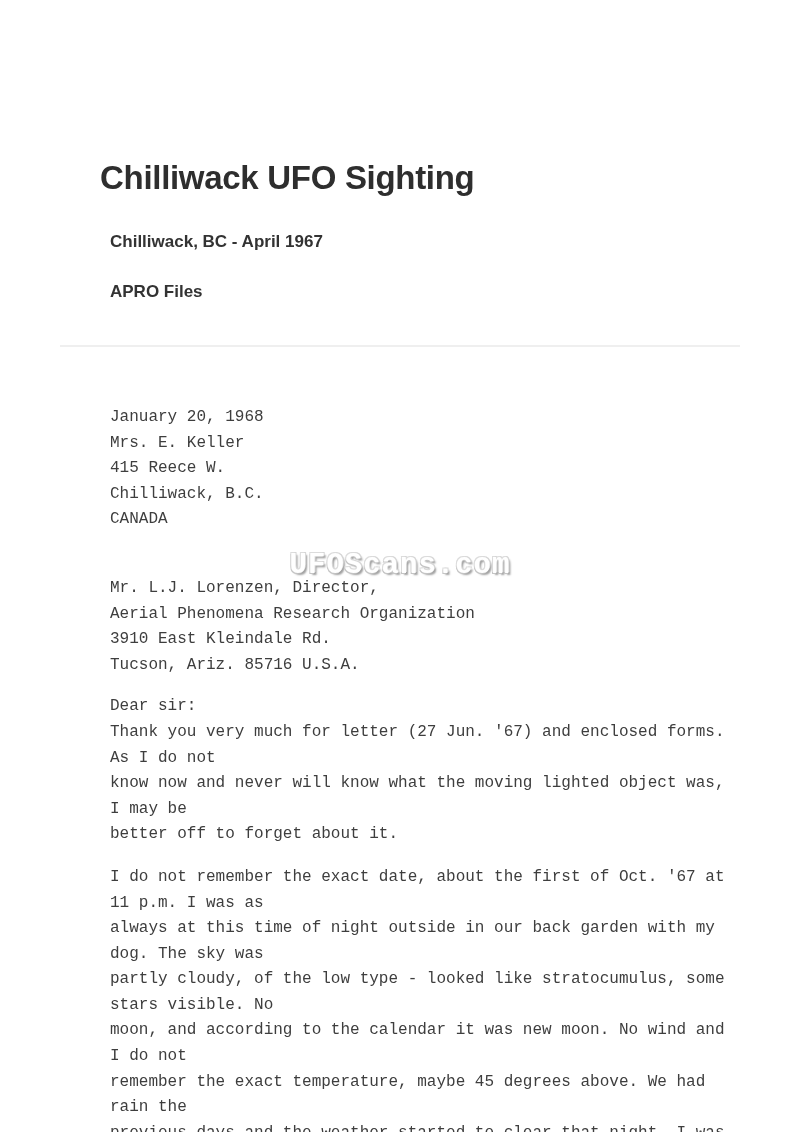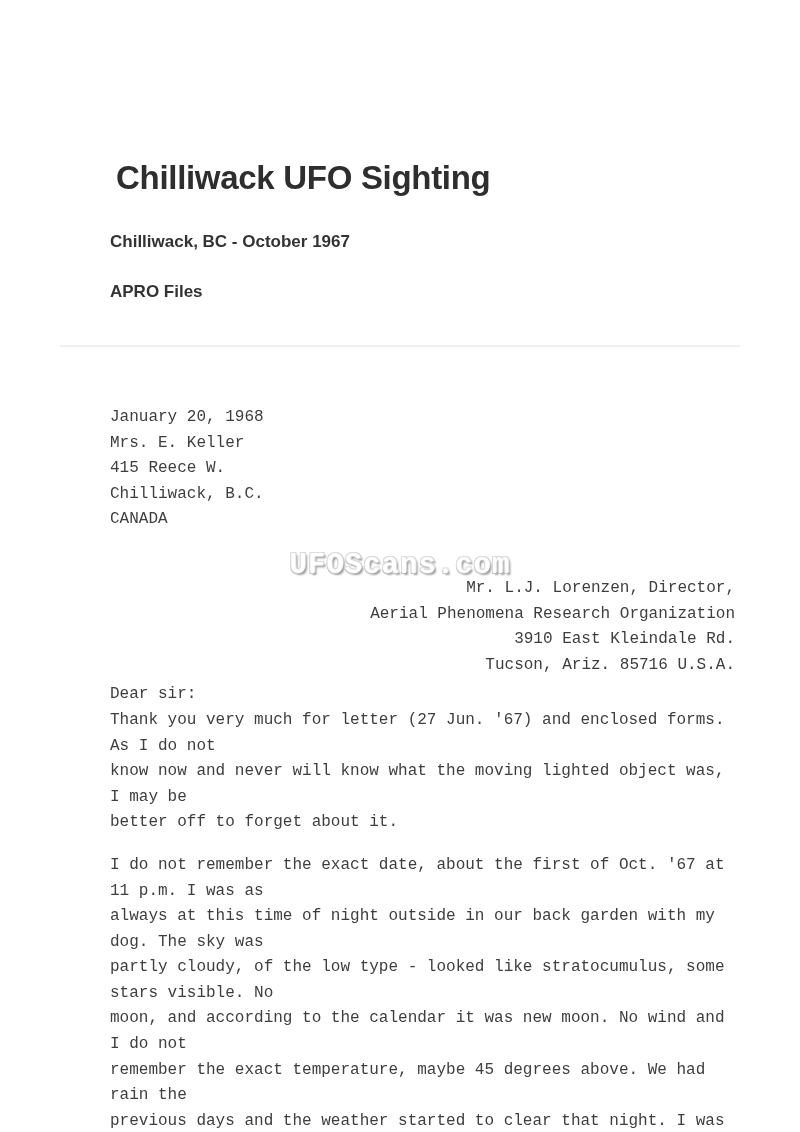--- a/index.html
+++ b/index.html
@@ -10,21 +10,21 @@
   .page {
     position: relative;
     width: 800px;
     height: 1132px;
     background: #ffffff;
     overflow: hidden;
     font-family: "Liberation Sans", "DejaVu Sans", sans-serif;
   }
   .page-title {
     position: absolute;
-    left: 116px;
+    left: 100px;
     top: 158px;
     margin: 0;
     font-size: 33px;
     font-weight: bold;
     line-height: 40px;
     letter-spacing: -0.3px;
     color: #2e2e2e;
   }
   .page-subtitle {
     position: absolute;
@@ -63,21 +63,21 @@
     font-size: 16px;
     line-height: 25.6px;
     color: #3e3e3e;
     font-family: Liberation Mono, monospace;
   }
   .letter p {
     margin: 0;
     white-space: pre-line;
   }
   .letter p.sender-address   { margin-bottom: 43px; }
-  .letter p.recipient-address{ margin-bottom: 4px; text-align: right; }
+  .letter p.recipient-address{ margin-bottom: 16px; }
   .letter p.salutation-block { margin-bottom: 17px; }
   .watermark {
     position: absolute;
     left: 0;
     width: 100%;
     top: 549px;
     margin: 0;
     text-align: center;
     font-size: 29px;
     font-weight: bold;
@@ -92,21 +92,21 @@
     font-family: Liberation Mono, monospace;
   }
 </style>
 </head>
 <body>
 
 <div class="page">
 
   <h1 class="page-title">Chilliwack UFO Sighting</h1>
 
-  <h2 class="page-subtitle">Chilliwack, BC - October 1967</h2>
+  <h2 class="page-subtitle">Chilliwack, BC - April 1967</h2>
 
   <h3 class="source-label">APRO Files</h3>
 
   <hr class="divider">
 
   <div class="watermark">UFOScans.com</div>
 
   <div class="letter">
 
     <p class="sender-address">January 20, 1968

